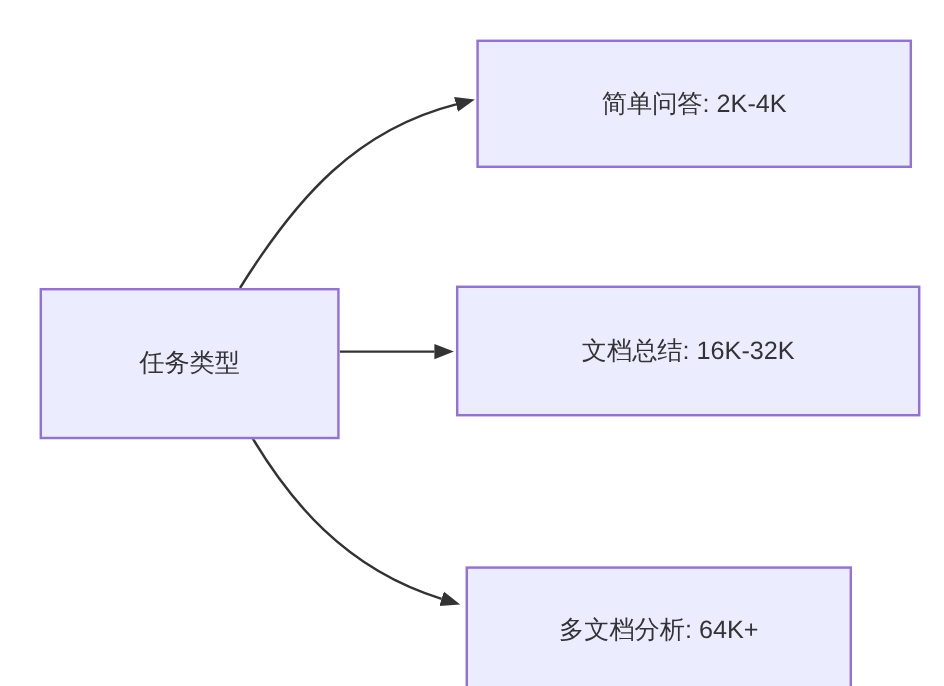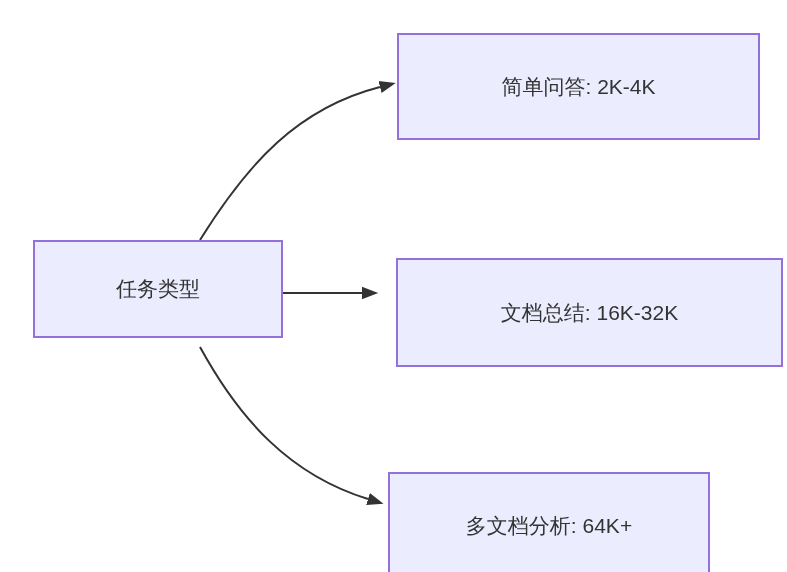--- a/index.html
+++ b/index.html
@@ -38,23 +38,23 @@
     border: 2px solid var(--node-border, #9370DB);
     color: var(--text, #333333);
     display: flex;
     align-items: center;
     justify-content: center;
     font-size: 21px;
     line-height: 1.2;
     text-align: center;
     white-space: nowrap;
   }
-  .node-root  { left: 33px;  top: 240px; width: 250px; height: 98px; }
+  .node-root  { left: 33px;  top: 240px; width: 250px; height: 126px; }
   .node-top   { left: 397px; top: 33px;  width: 363px; height: 107px; }
-  .node-mid   { left: 396px; top: 238px; width: 387px; height: 109px; margin-top: 20px; }
+  .node-mid   { left: 380px; top: 238px; width: 387px; height: 109px; }
   .node-bot   { left: 388px; top: 472px; width: 322px; height: 108px; }
 </style>
 </head>
 <body>
 
 <div class="canvas">
 
   <svg class="edge-layer" viewBox="0 0 787 572" xmlns="http://www.w3.org/2000/svg">
     <defs>
       <marker id="arrow" viewBox="0 0 10 7" refX="0" refY="3.5" markerWidth="9" markerHeight="7" orient="auto">

